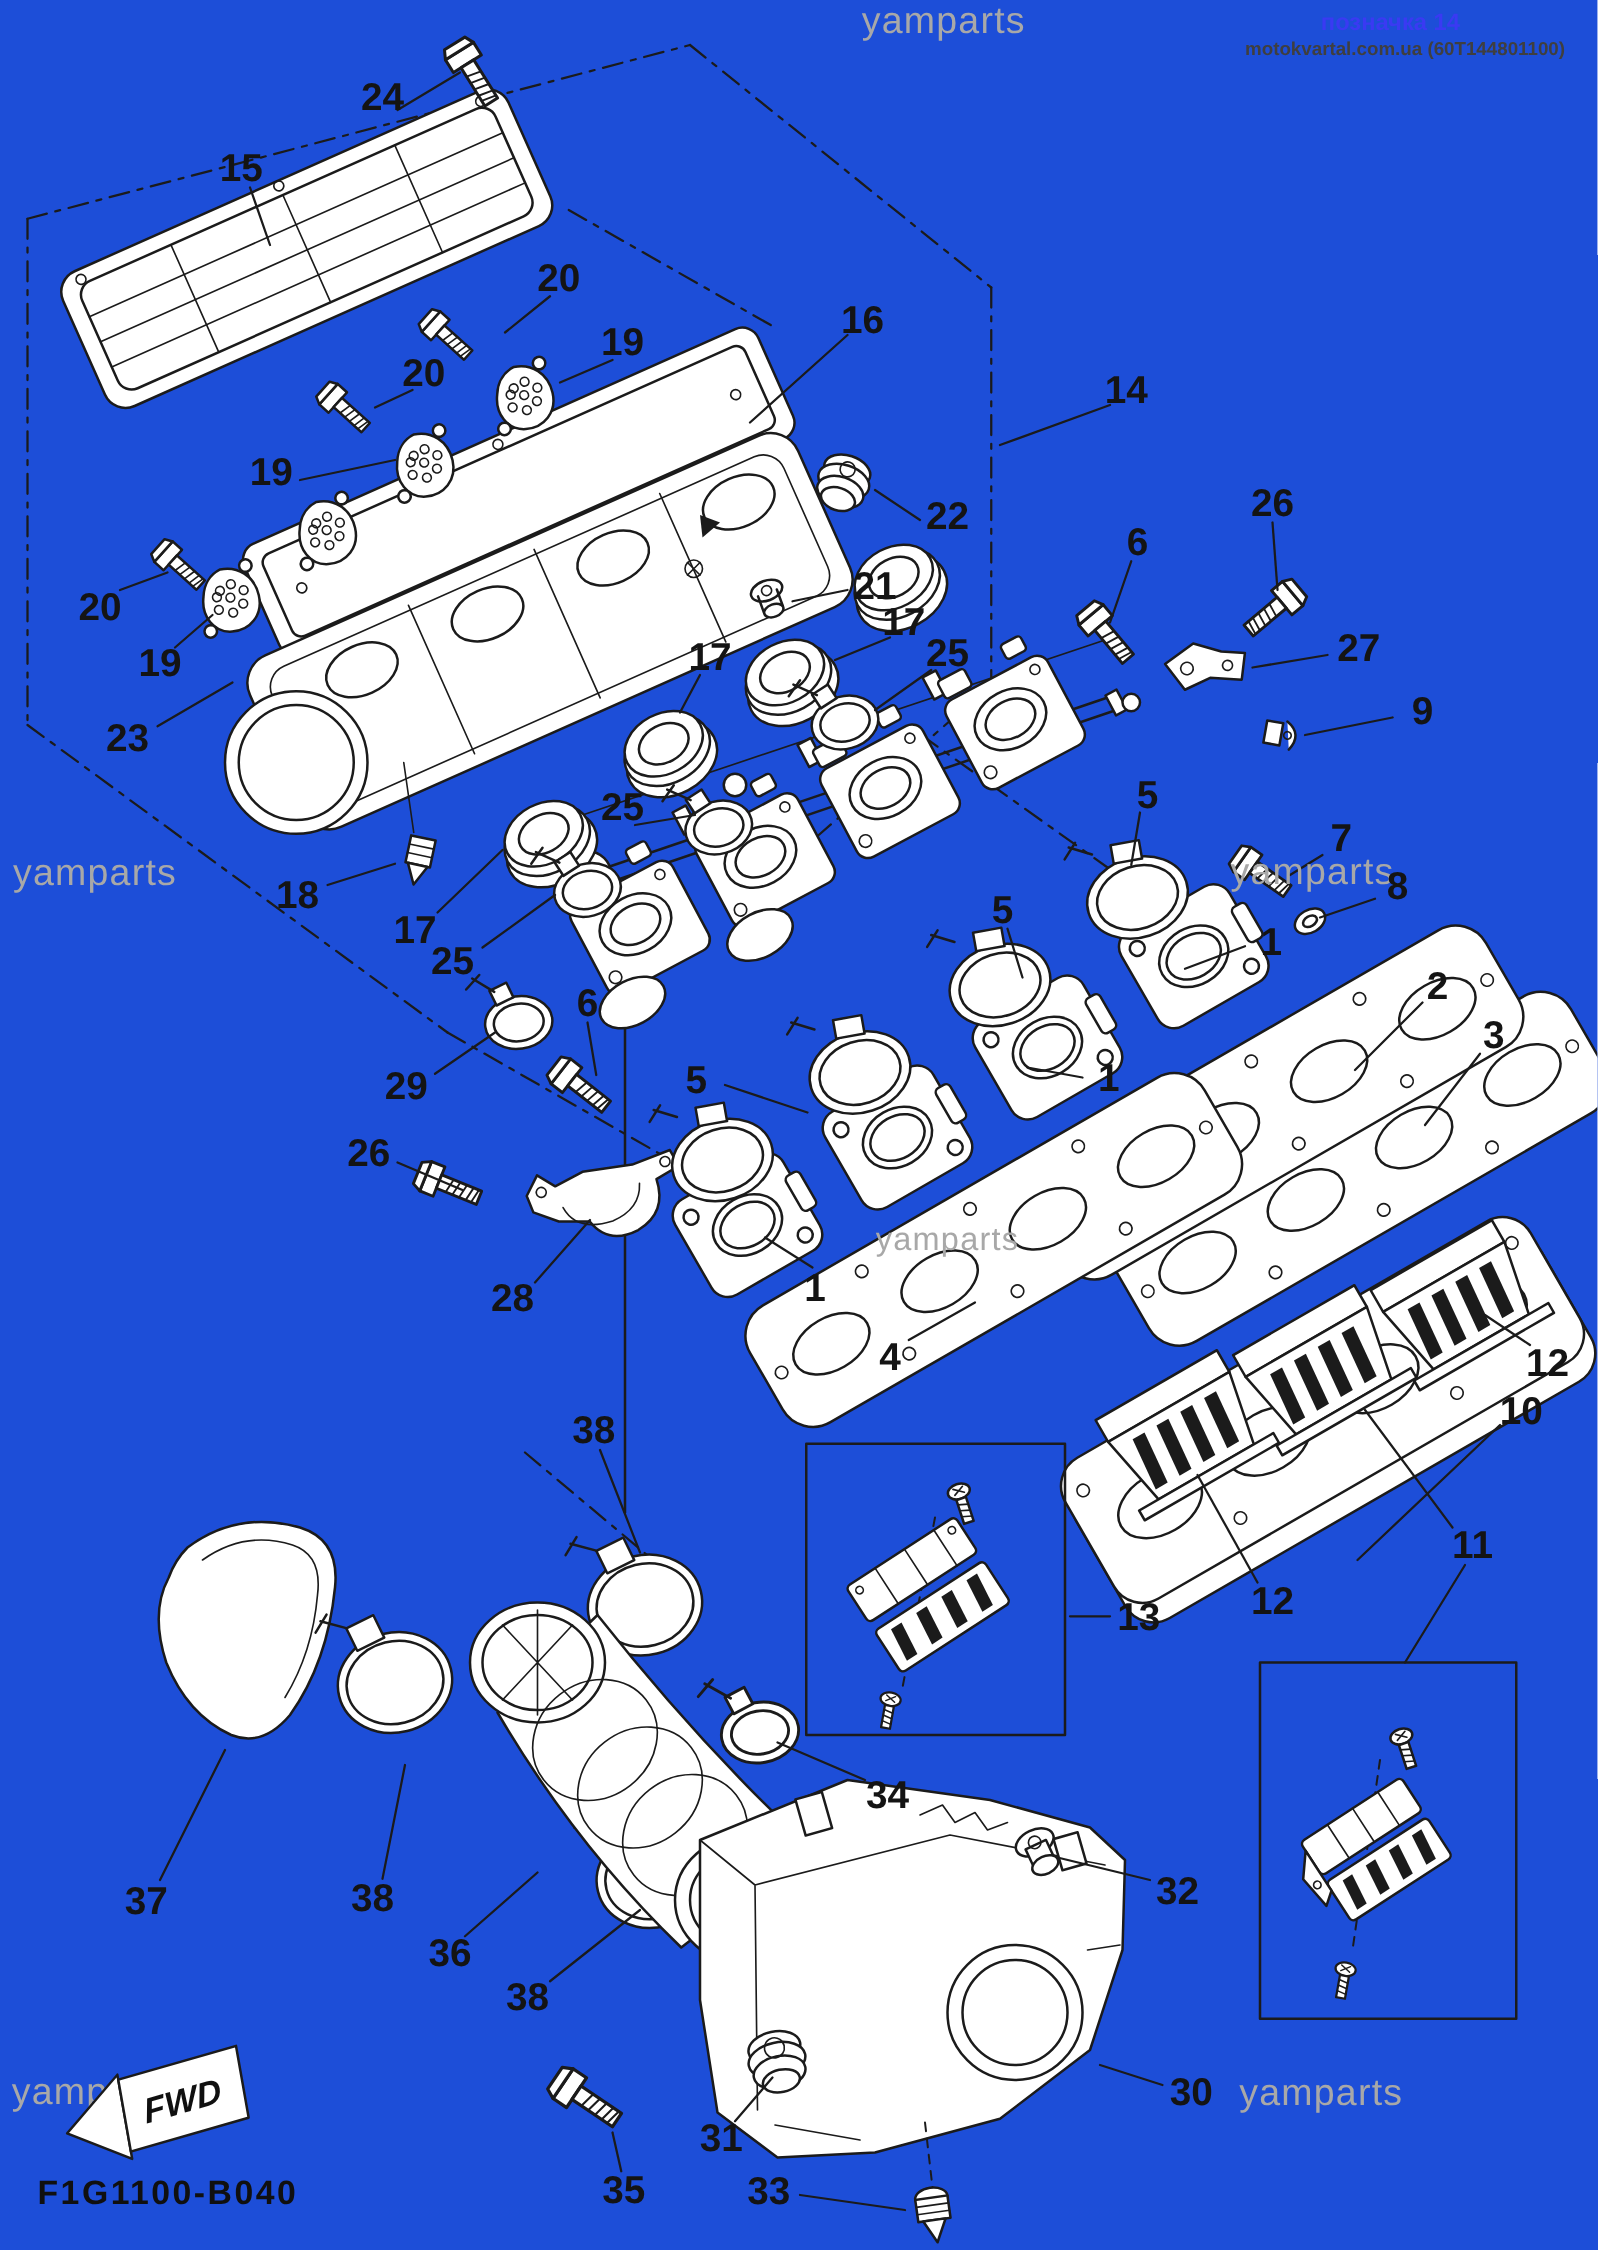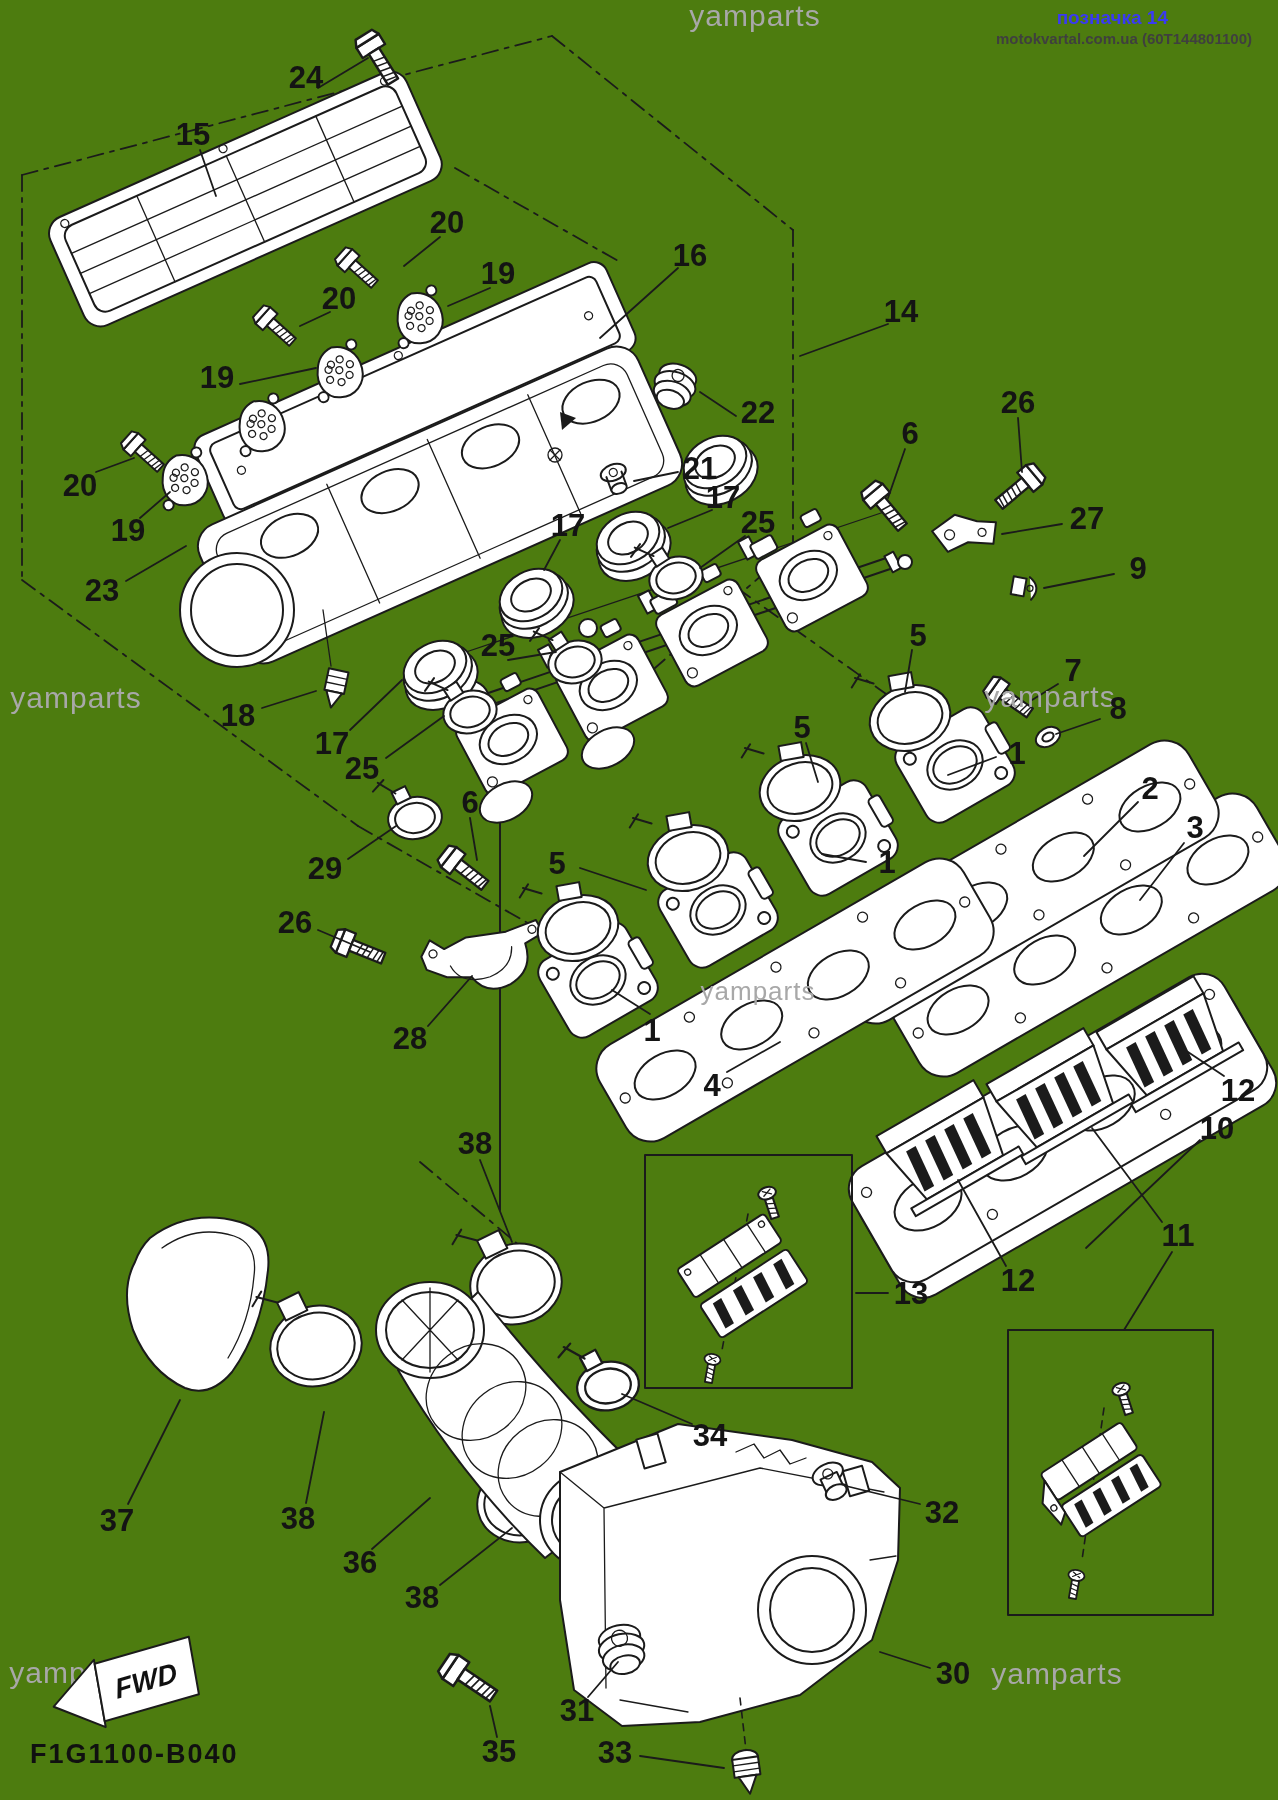--- a/index.html
+++ b/index.html
@@ -1,16 +1,16 @@
 <!DOCTYPE html>
 <html><head>
 <meta charset="utf-8">
 <style>
   html,body{margin:0;padding:0;background:#ffffff;}
-  .page{position:relative;width:1278px;height:1800px;background:#4d7c0f;overflow:hidden;
+  .page{position:relative;width:1278px;height:1800px;background:#1d4ed8;overflow:hidden;
         font-family:"Liberation Sans",sans-serif;}
   svg{position:absolute;left:0;top:0;}
   .st{stroke:#1b1b1b;stroke-width:2;fill:none;stroke-linejoin:round;stroke-linecap:round;}
   .thin{stroke-width:1.3;}
   .fw{fill:#ffffff;}
   .fd{fill:#1b1b1b;stroke:none;}
   .dash{stroke-dasharray:16 7 4 7;stroke-width:1.8;}
   .sdash{stroke-dasharray:7 6;stroke-width:1.6;}
   .ldr{stroke-width:1.8;}
   .plabel{font:700 31px "Liberation Sans",sans-serif;fill:#141414;}

